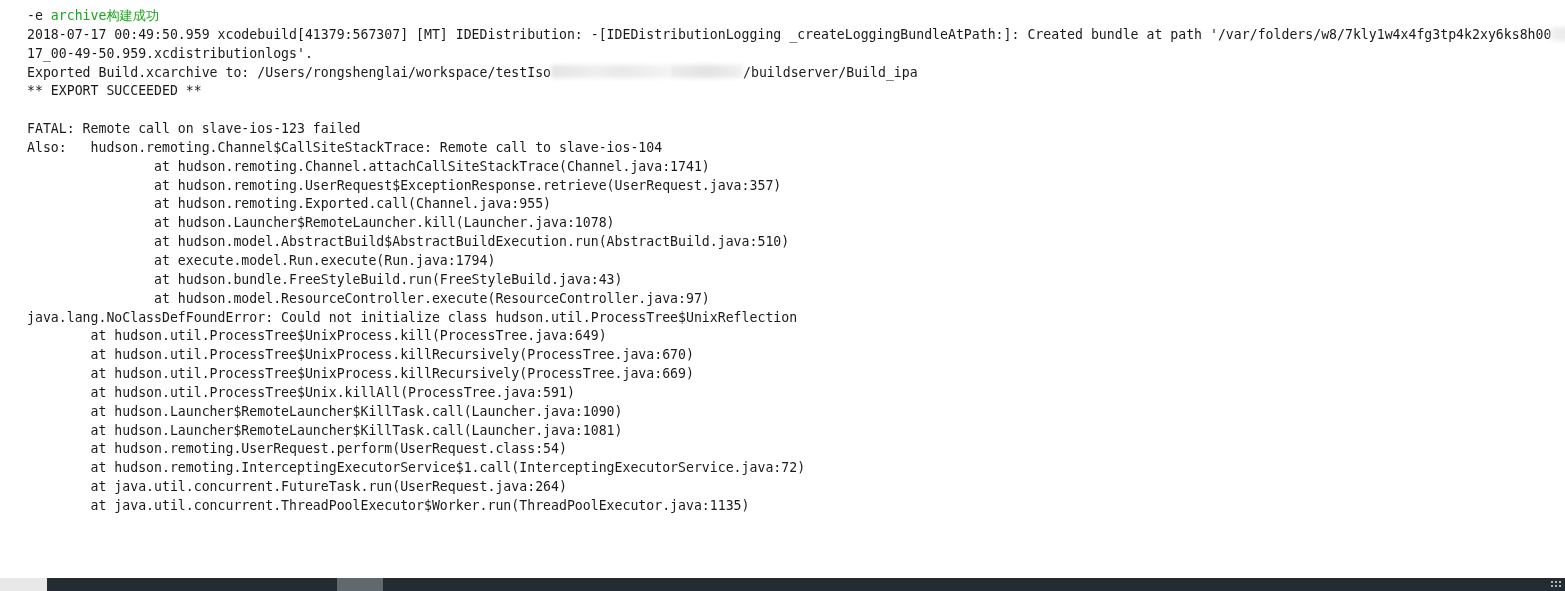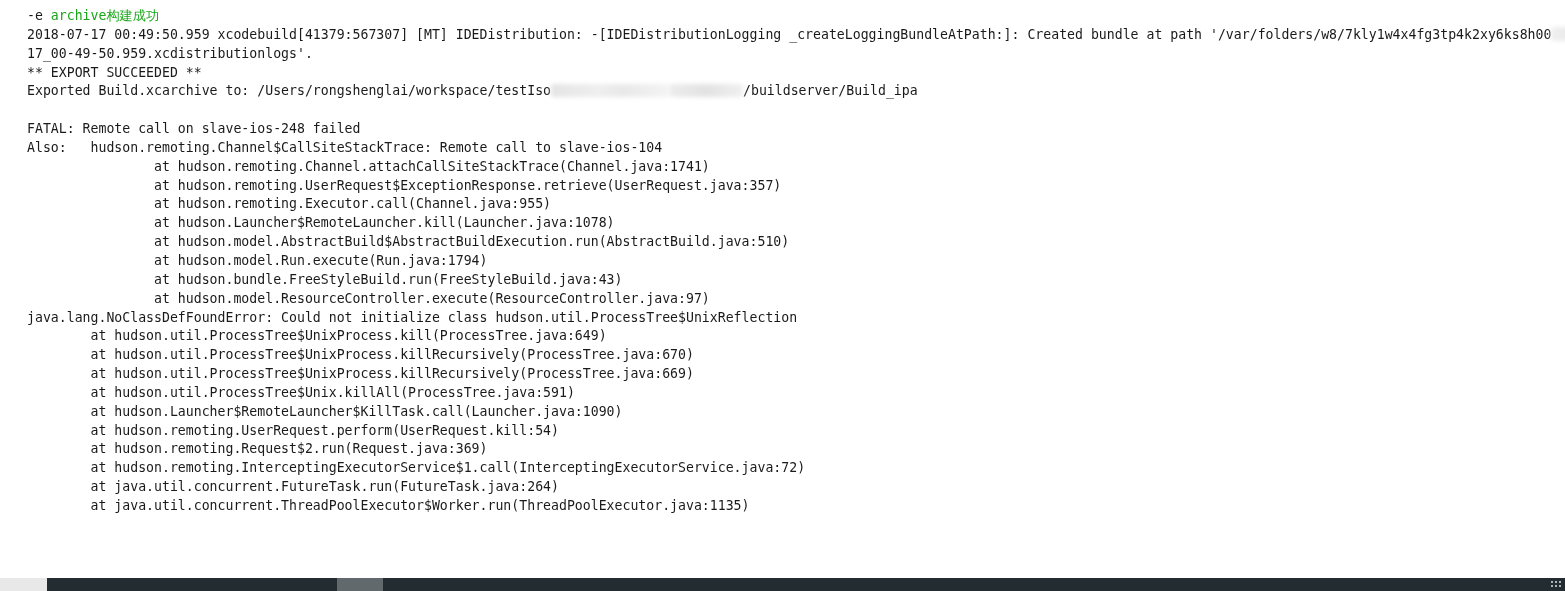--- a/index.html
+++ b/index.html
@@ -130,47 +130,47 @@
 <div id="console">
 
   <div class="log-area">
 
     <div class="log-line"><span class="seg-plain">-e </span><span class="seg-green">archive构建成功</span></div>
 
     <div class="log-line"><span class="seg-plain">2018-07-17 00:49:50.959 xcodebuild[41379:567307] [MT] IDEDistribution: -[IDEDistributionLogging _createLoggingBundleAtPath:]: Created bundle at path '/var/folders/w8/7kly1w4x4fg3tp4k2xy6ks8h00</span><span class="redact r-c"></span></div>
 
     <div class="log-line">17_00-49-50.959.xcdistributionlogs'.</div>
 
+    <div class="log-line"><span class="seg-plain">Exported Build.xcarchive to: /Users/rongshenglai/workspace/testIso</span><span class="redact r-a"></span><span class="redact r-b"></span><span class="seg-plain">/buildserver/Build_ipa</span></div>
+
     <div class="log-line">** EXPORT SUCCEEDED **</div>
-
-    <div class="log-line"><span class="seg-plain">Exported Build.xcarchive to: /Users/rongshenglai/workspace/testIso</span><span class="redact r-a"></span><span class="redact r-b"></span><span class="seg-plain">/buildserver/Build_ipa</span></div>
 
     <div class="log-line blank"></div>
 
 
-    <div class="log-line">FATAL: Remote call on slave-ios-248 failed</div>
+    <div class="log-line">FATAL: Remote call on slave-ios-123 failed</div>
     <div class="log-line">Also:   hudson.remoting.Channel$CallSiteStackTrace: Remote call to slave-ios-104</div>
     <div class="log-line">                at hudson.remoting.Channel.attachCallSiteStackTrace(Channel.java:1741)</div>
     <div class="log-line">                at hudson.remoting.UserRequest$ExceptionResponse.retrieve(UserRequest.java:357)</div>
-    <div class="log-line">                at hudson.remoting.Executor.call(Channel.java:955)</div>
+    <div class="log-line">                at hudson.remoting.Exported.call(Channel.java:955)</div>
     <div class="log-line">                at hudson.Launcher$RemoteLauncher.kill(Launcher.java:1078)</div>
     <div class="log-line">                at hudson.model.AbstractBuild$AbstractBuildExecution.run(AbstractBuild.java:510)</div>
-    <div class="log-line">                at hudson.model.Run.execute(Run.java:1794)</div>
+    <div class="log-line">                at execute.model.Run.execute(Run.java:1794)</div>
     <div class="log-line">                at hudson.bundle.FreeStyleBuild.run(FreeStyleBuild.java:43)</div>
     <div class="log-line">                at hudson.model.ResourceController.execute(ResourceController.java:97)</div>
     <div class="log-line">java.lang.NoClassDefFoundError: Could not initialize class hudson.util.ProcessTree$UnixReflection</div>
     <div class="log-line">        at hudson.util.ProcessTree$UnixProcess.kill(ProcessTree.java:649)</div>
     <div class="log-line">        at hudson.util.ProcessTree$UnixProcess.killRecursively(ProcessTree.java:670)</div>
     <div class="log-line">        at hudson.util.ProcessTree$UnixProcess.killRecursively(ProcessTree.java:669)</div>
     <div class="log-line">        at hudson.util.ProcessTree$Unix.killAll(ProcessTree.java:591)</div>
     <div class="log-line">        at hudson.Launcher$RemoteLauncher$KillTask.call(Launcher.java:1090)</div>
-    <div class="log-line">        at hudson.remoting.UserRequest.perform(UserRequest.kill:54)</div>
-    <div class="log-line">        at hudson.remoting.Request$2.run(Request.java:369)</div>
+    <div class="log-line">        at hudson.Launcher$RemoteLauncher$KillTask.call(Launcher.java:1081)</div>
+    <div class="log-line">        at hudson.remoting.UserRequest.perform(UserRequest.class:54)</div>
     <div class="log-line">        at hudson.remoting.InterceptingExecutorService$1.call(InterceptingExecutorService.java:72)</div>
-    <div class="log-line">        at java.util.concurrent.FutureTask.run(FutureTask.java:264)</div>
+    <div class="log-line">        at java.util.concurrent.FutureTask.run(UserRequest.java:264)</div>
     <div class="log-line">        at java.util.concurrent.ThreadPoolExecutor$Worker.run(ThreadPoolExecutor.java:1135)</div>
 
   </div>
 
   <div class="bottom-fade"></div>
 
   <div class="hscroll">
     <div class="hscroll-track"></div>
     <div class="hscroll-thumb"></div>
     <div class="hscroll-thumb2"></div>

